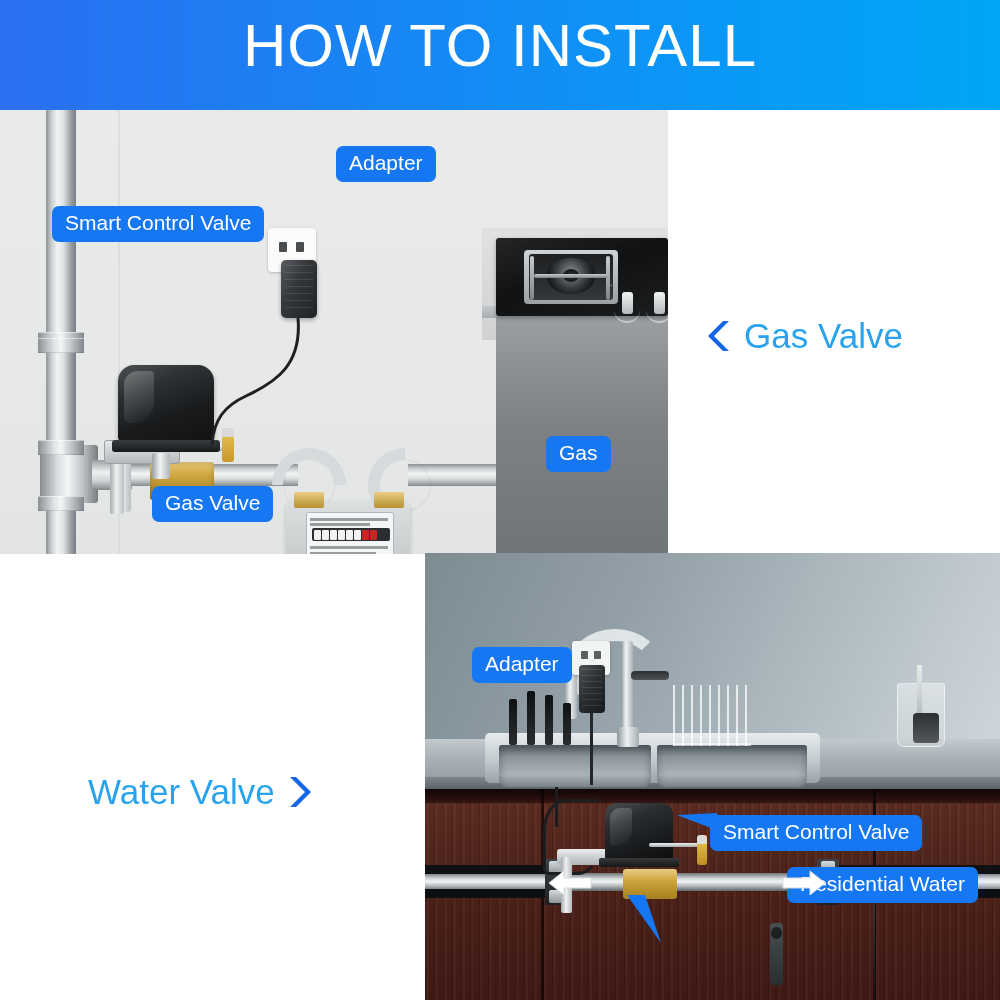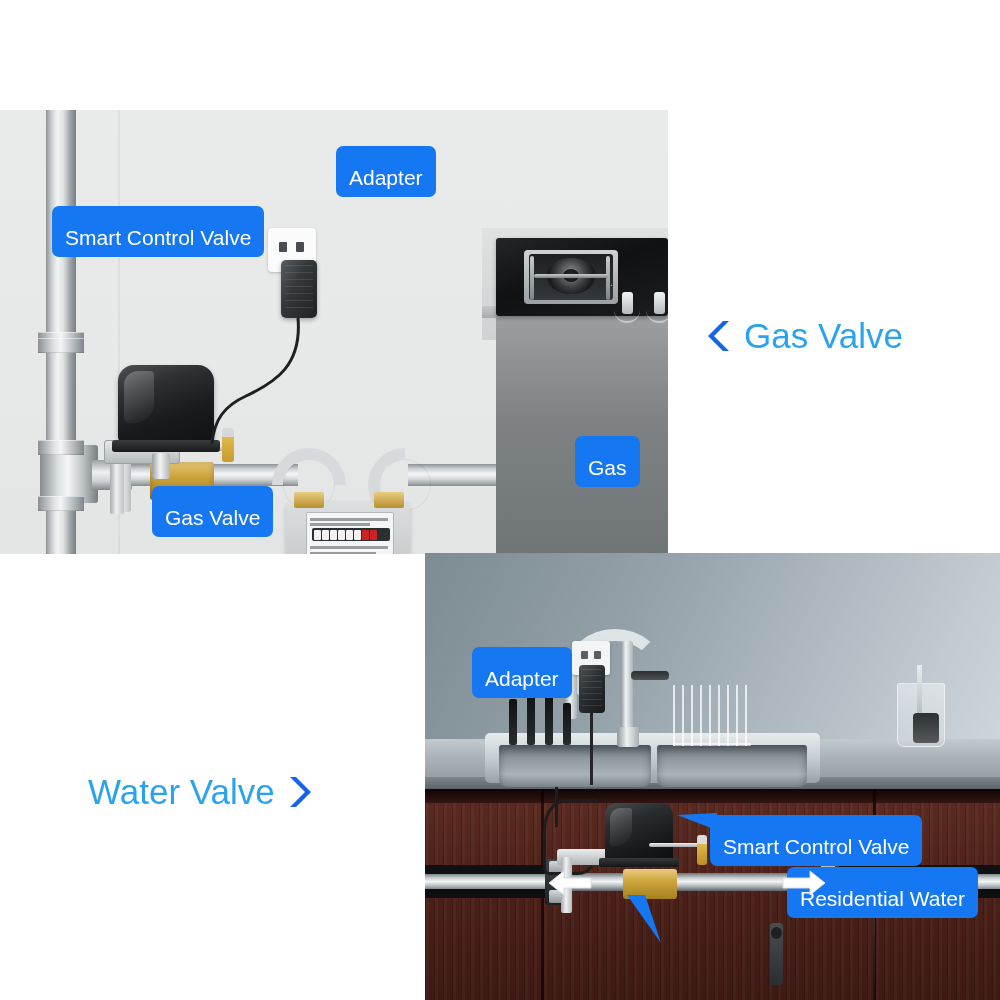--- a/index.html
+++ b/index.html
@@ -8,21 +8,21 @@
 
   
   .banner{position:absolute;left:0;top:0;width:1000px;height:110px;
     background:linear-gradient(90deg,#2b6ff0 0%,#1f7cf3 22%,#0e92f7 60%,#00a6f7 100%);}
   .banner-title{position:absolute;left:0;top:16px;width:1000px;text-align:center;
     color:#ffffff;font-size:60px;letter-spacing:1px;font-weight:400;
     font-family:"Liberation Sans",sans-serif;line-height:1;}
 
   
   .lbl{position:absolute;background:#1677f2;color:#fff;border-radius:7px;
-    padding:20px 13px 6px;font-size:21px;line-height:1.18;white-space:nowrap;
+    padding:5px 13px 6px;font-size:21px;line-height:1.18;white-space:nowrap;
     font-family:"Liberation Sans",sans-serif;z-index:40;}
 
   
   .cyanrow{position:absolute;display:flex;align-items:center;gap:12px;z-index:40;}
   .cyantxt{color:#29a3ee;font-size:35px;white-space:nowrap;font-family:"Liberation Sans",sans-serif;}
   .chev{width:26px;height:34px;flex:none;}
 
   
   .tail{position:absolute;z-index:39;}
 
@@ -234,20 +234,23 @@
   .warrow{position:absolute;z-index:41;}
 
   
   .corner-fill{position:absolute;left:0;top:554px;width:425px;height:446px;background:#ffffff;}
 </style>
 </head>
 <body>
 
 <div class="page">
 
+  <div class="banner">
+    <div class="banner-title">HOW TO INSTALL</div>
+  </div>
 
   <div class="scene-gas">
 
     <div class="wall-seam"></div>
 
     <div class="riser"></div>
     <div class="riser-band" style="top:222px"></div>
     <div class="riser-band" style="top:228px"></div>
     <div class="tee"></div>
     <div class="riser-band" style="top:330px"></div>
@@ -313,21 +316,21 @@
     <div class="knob-arc" style="left:614px;top:198px;"></div>
     <div class="knob" style="left:654px;top:182px;"></div>
     <div class="knob-arc" style="left:646px;top:198px;"></div>
     <div class="brandmark">▪▪▪▪▪</div>
     <div class="cab-lip"></div>
     <div class="cab-face"></div>
 
     <div class="lbl" style="left:52px;top:96px;">Smart Control Valve</div>
     <div class="lbl" style="left:336px;top:36px;">Adapter</div>
     <div class="lbl" style="left:152px;top:376px;">Gas Valve</div>
-    <div class="lbl" style="left:546px;top:326px;margin-left:29px;">Gas</div>
+    <div class="lbl" style="left:546px;top:326px;">Gas</div>
   </div>
 
   <div class="corner-fill"></div>
 
   <div class="cyanrow" style="left:88px;top:772px;">
     <span class="cyantxt">Water Valve</span>
     <svg class="chev" viewBox="0 0 26 34">
       <path d="M3 2 L18 17 L3 32 L9 32 L24 17 L9 2 Z" fill="#1565e8"></path>
     </svg>
   </div>

